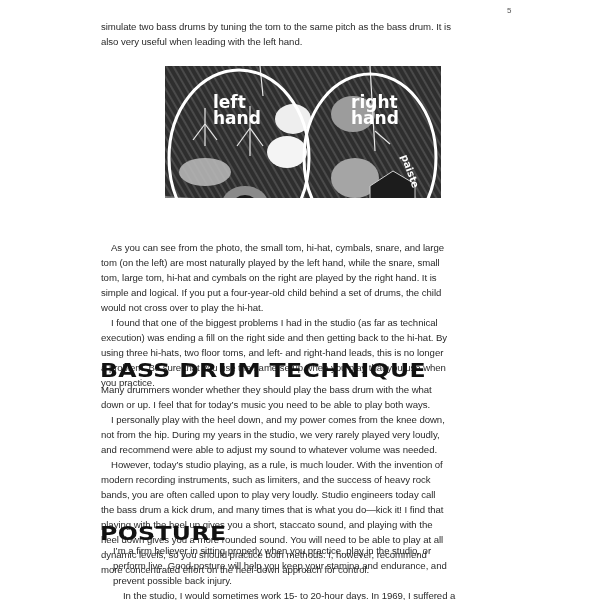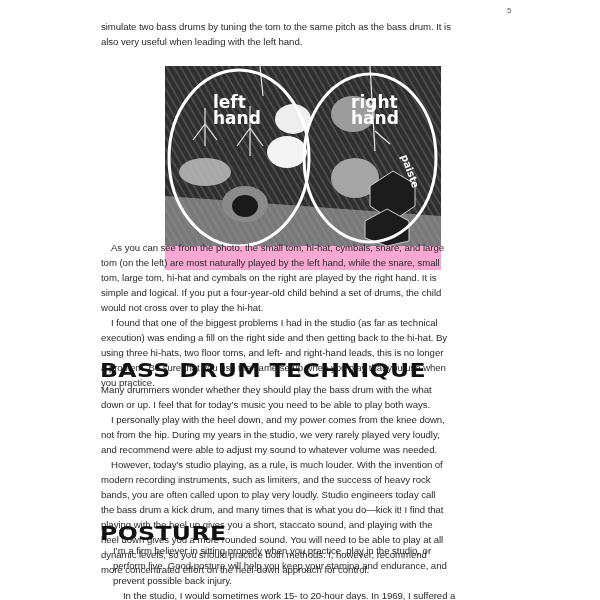--- a/index.html
+++ b/index.html
@@ -2,21 +2,21 @@
 <html><head>
 <meta charset="utf-8">
 <style>
   html, body { margin: 0; padding: 0; background: #ffffff; }
   body { width: 600px; height: 600px; position: relative; overflow: hidden; font-family: "Liberation Sans", sans-serif; color: #2a2a2a; }
   .page-num { position: absolute; left: 507px; top: 6px; font-size: 8px; color: #555; }
   .text { position: absolute; left: 101px; width: 350px; font-size: 9.6px; line-height: 15px; letter-spacing: -0.05px; }
   .text p { margin: 0; }
   .text p.indent { text-indent: 10px; }
   .heading { position: absolute; left: 100px; font-family: "DejaVu Sans", sans-serif; font-weight: bold; font-size: 20px; letter-spacing: 0.3px; color: #111; transform: scaleX(1.18); transform-origin: left; }
-  .photo { position: absolute; left: 165px; top: 66px; width: 276px; height: 204px; background: #f9a8d4; overflow: hidden; }
+  .photo { position: absolute; left: 165px; top: 66px; width: 276px; height: 132px; background: #f9a8d4; overflow: hidden; }
   .photo svg { display: block; }
 </style>
 </head>
 <body>
 
 <div class="page-num">5</div>
 
 <div class="text" style="top:19px;">
   <p>simulate two bass drums by tuning the tom to the same pitch as the bass drum. It is also very useful when leading with the left hand.</p>
 </div>

